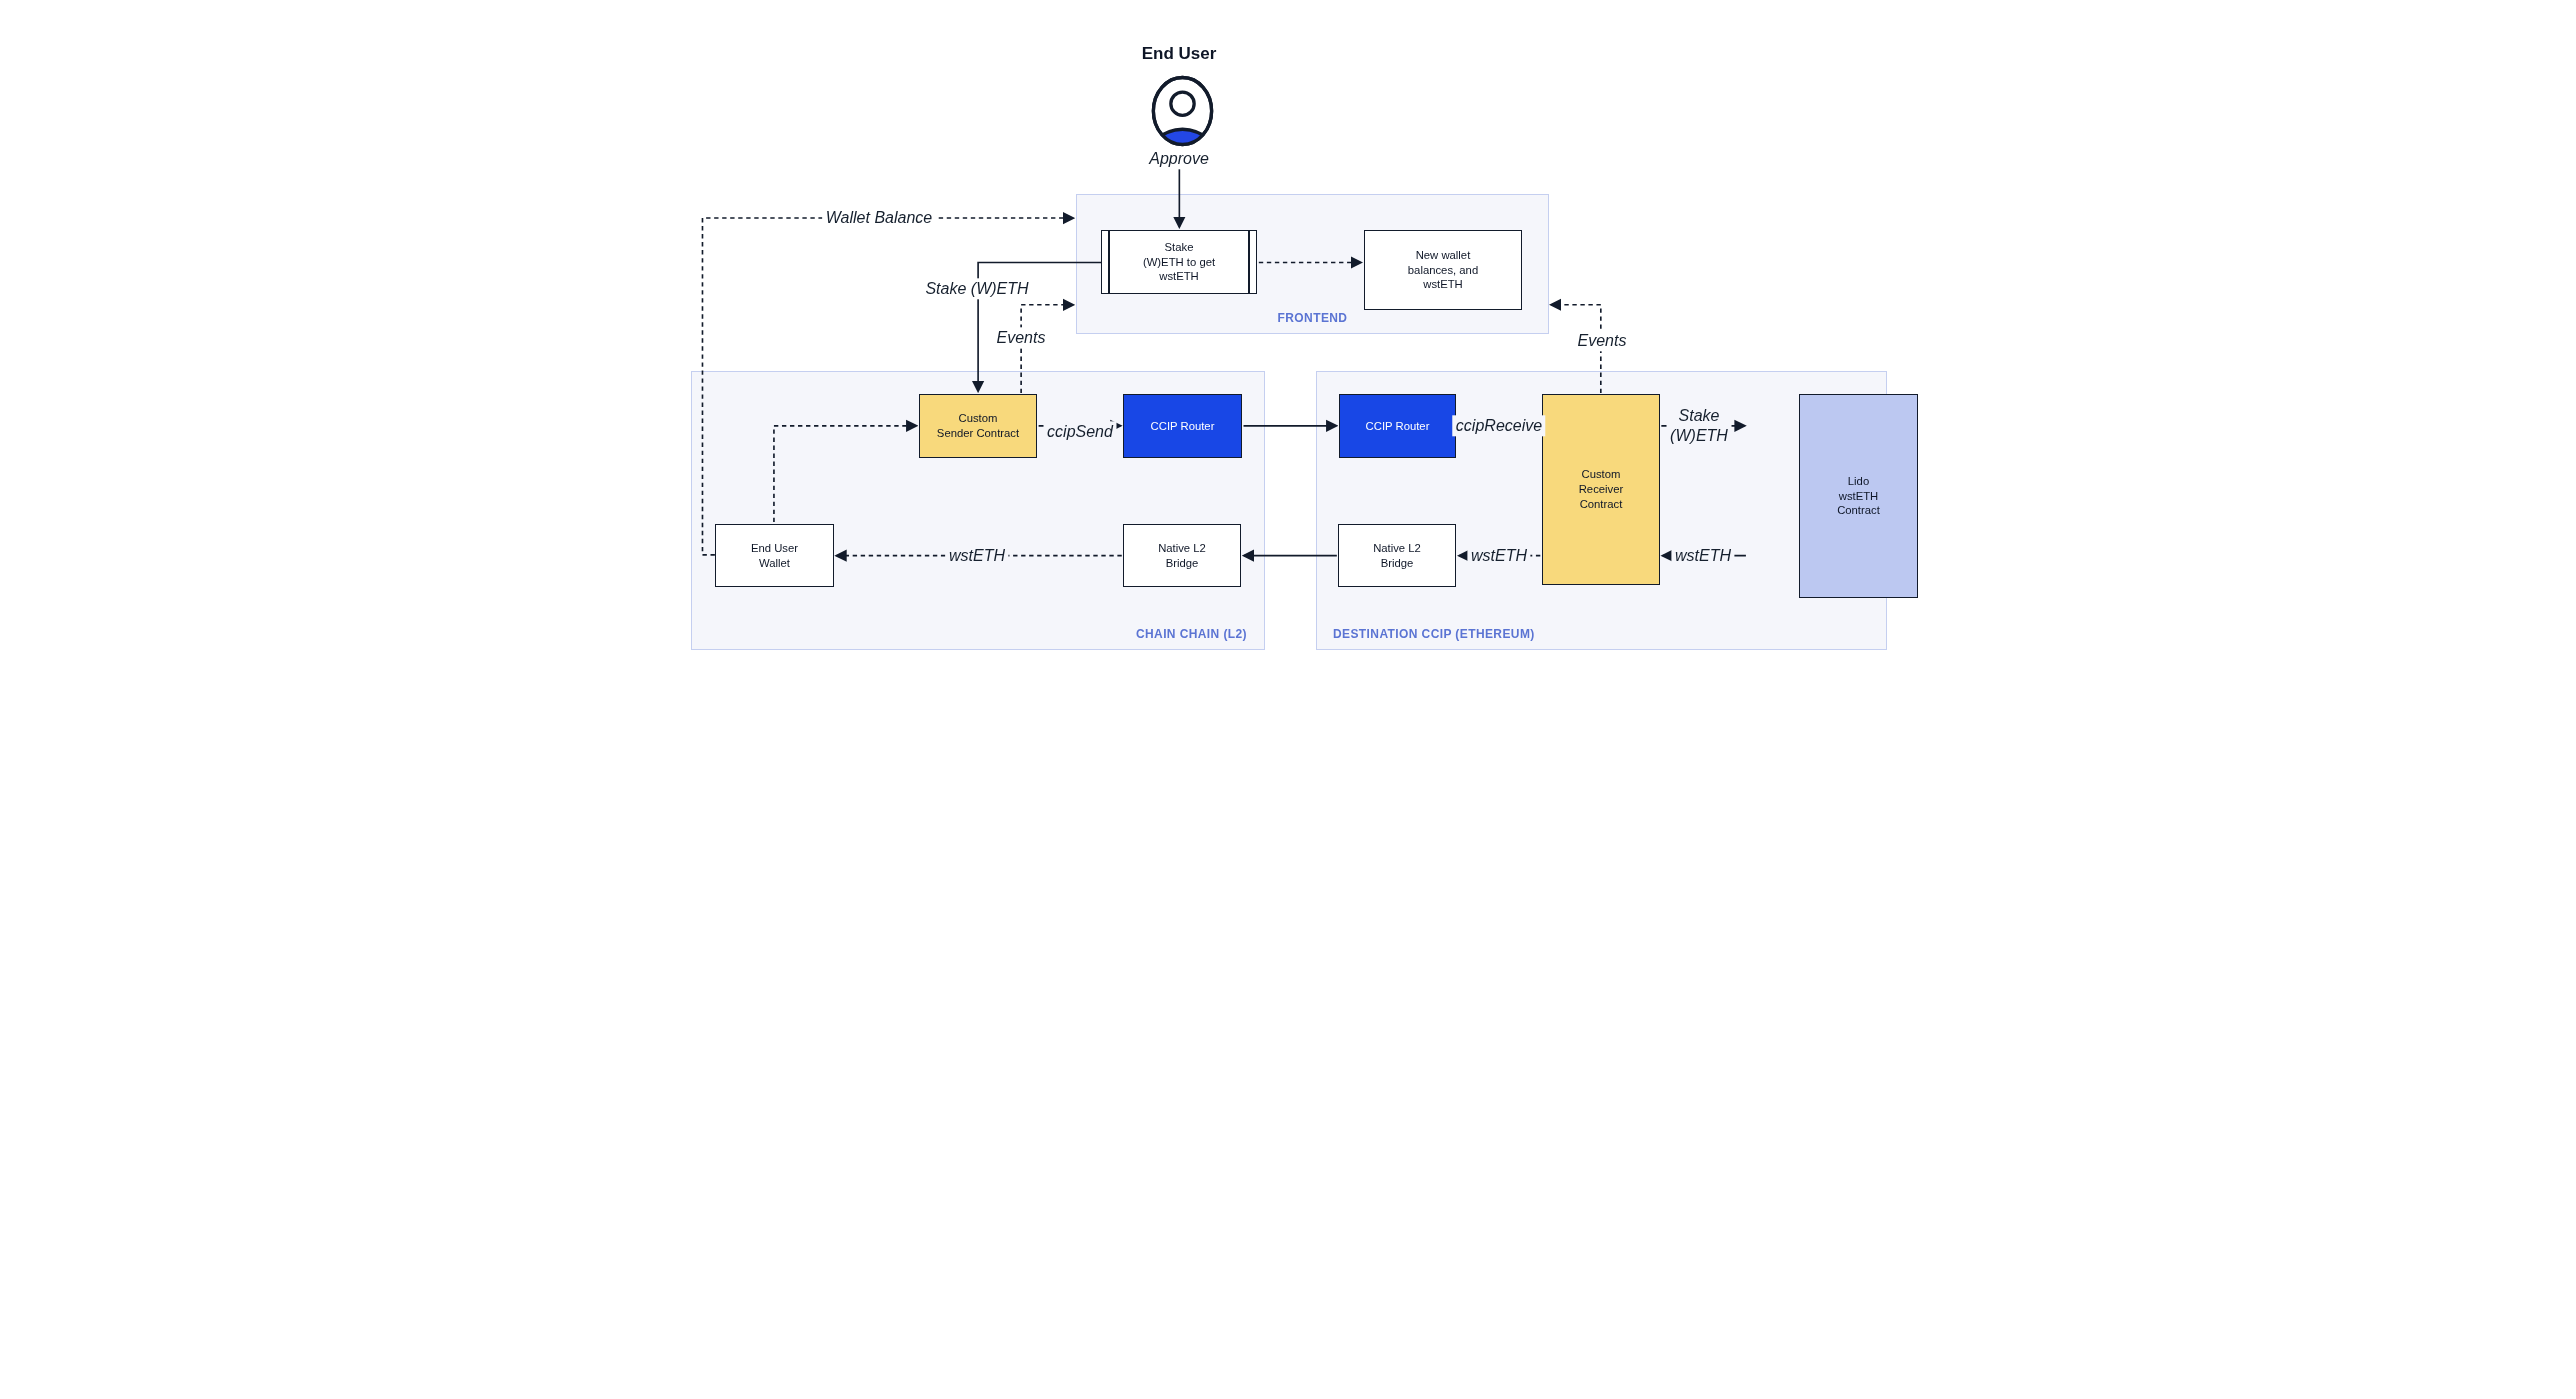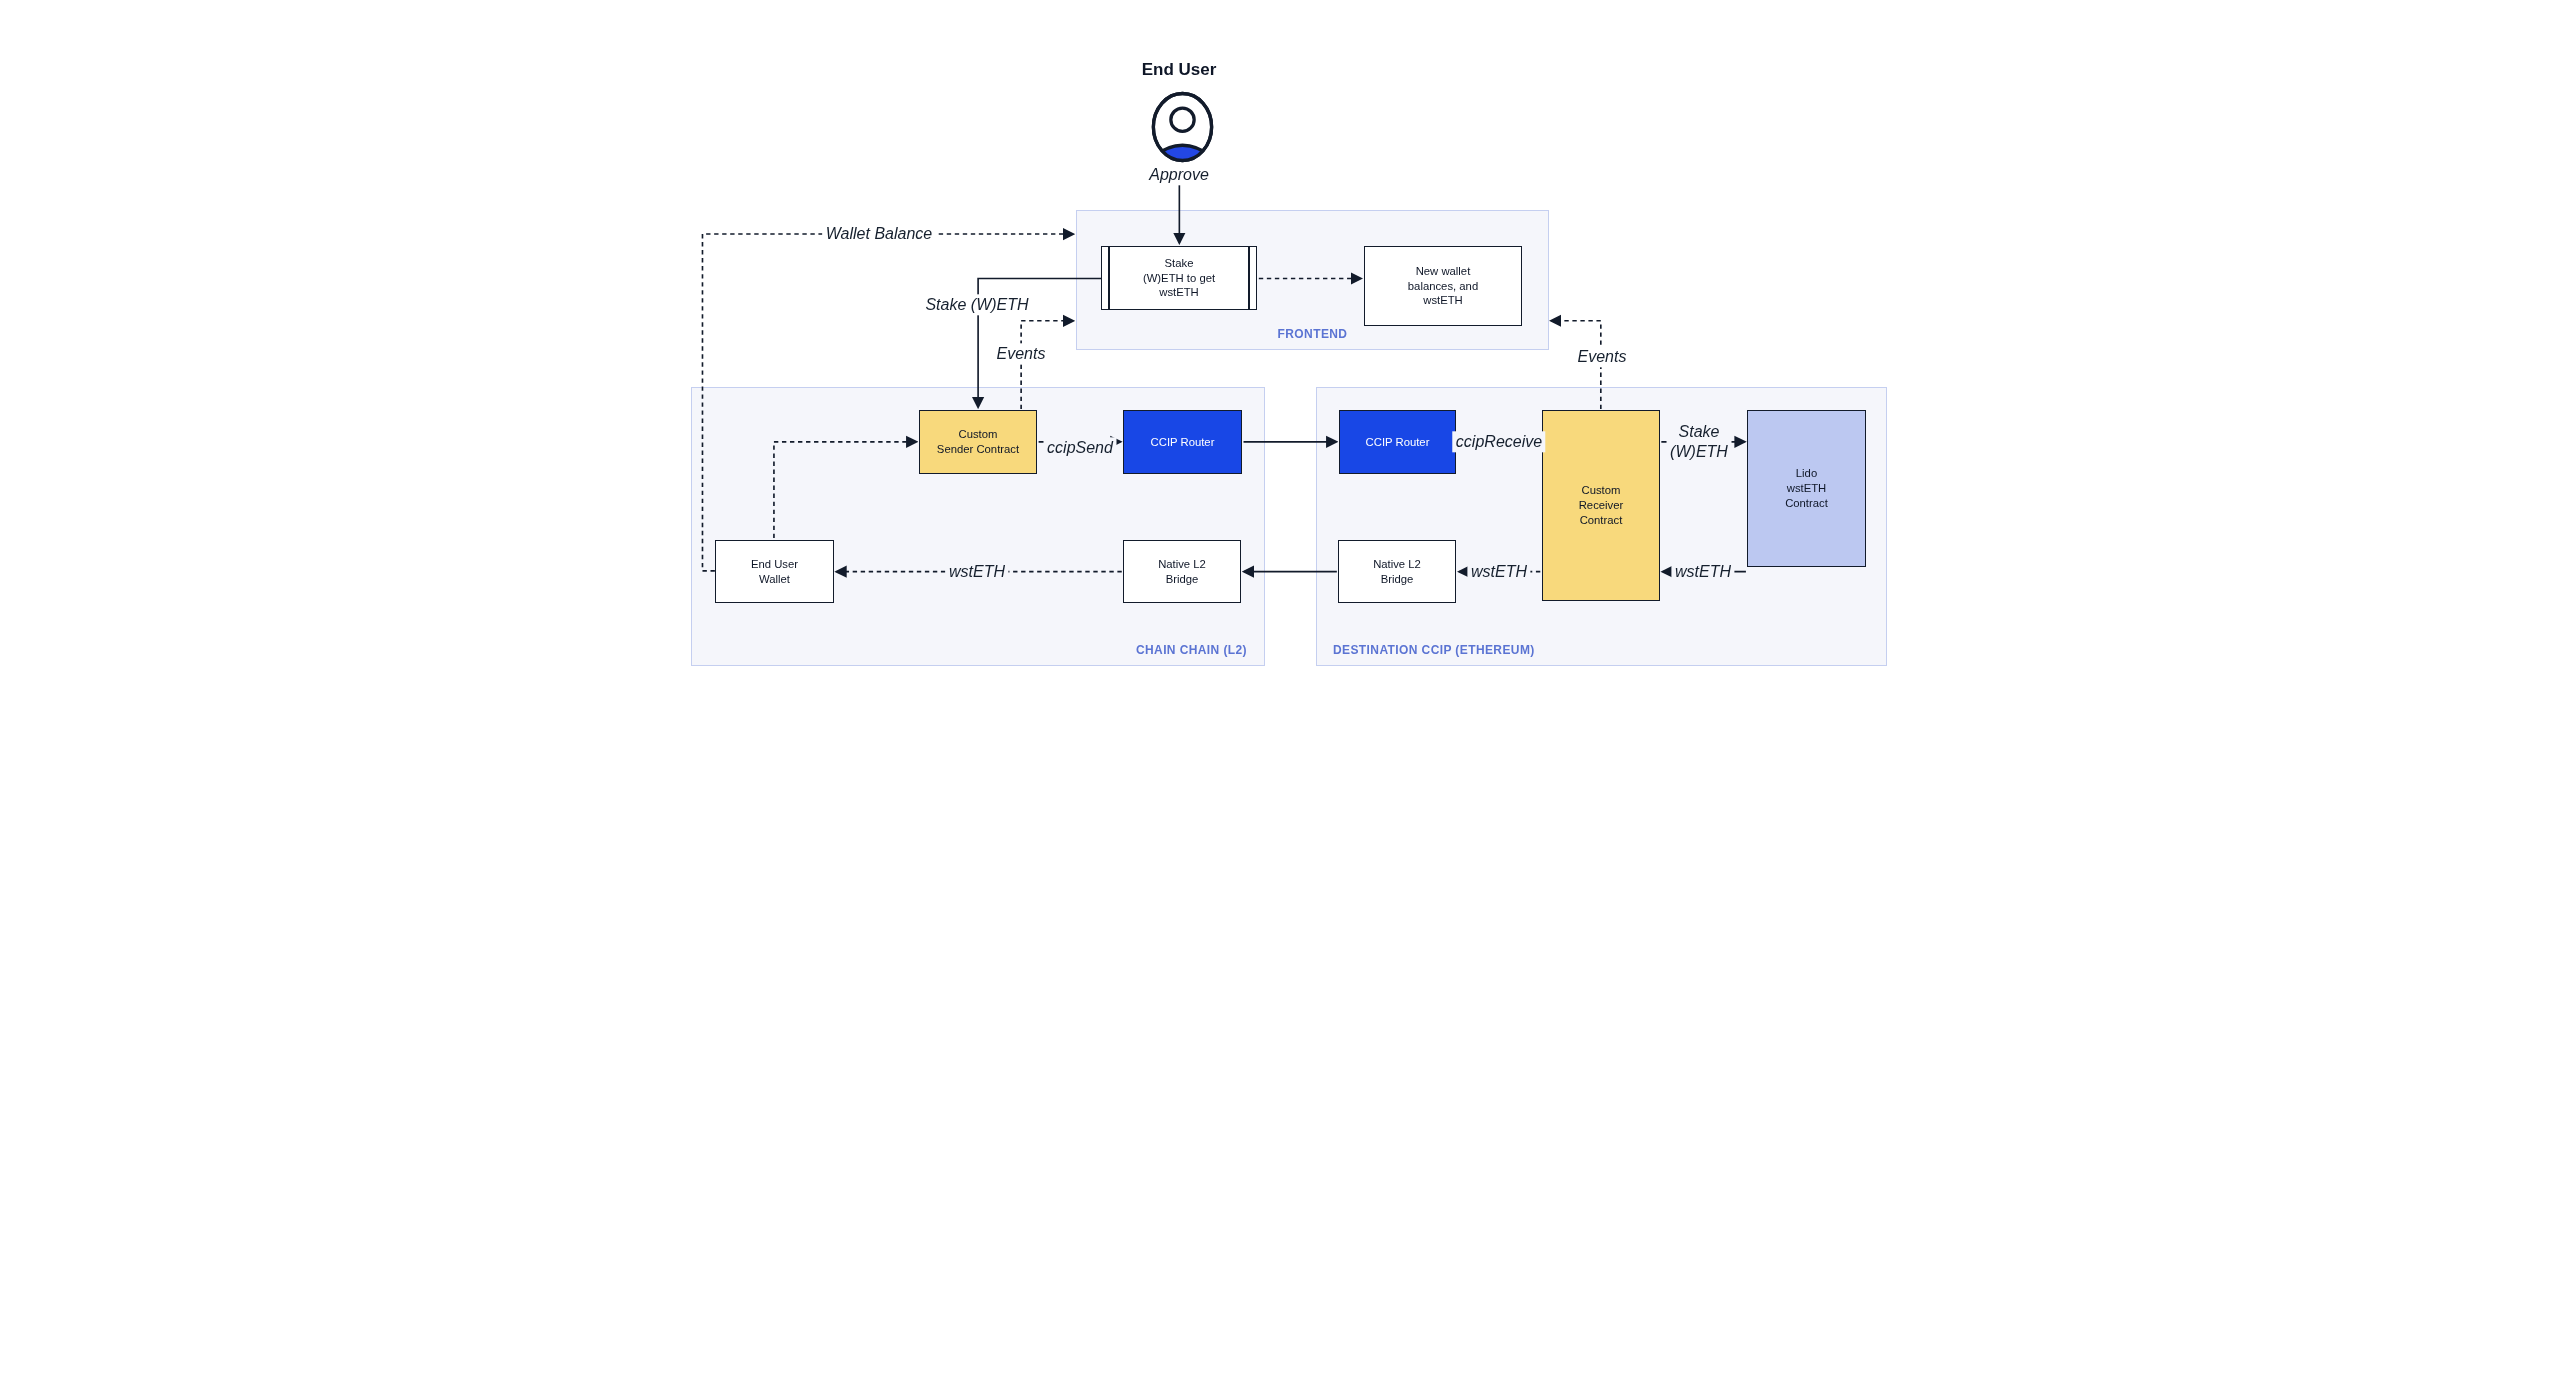--- a/index.html
+++ b/index.html
@@ -1,17 +1,17 @@
 <!DOCTYPE html>
 <html style="font-size:11.7px"><head>
 <meta charset="utf-8">
 <style>
   html,body{margin:0;padding:0;background:#ffffff;}
   body{font-family:"Liberation Sans", sans-serif;color:#0e1627;}
-  #canvas{position:relative;width:1288px;height:700px;margin:16px auto;background:#ffffff;overflow:hidden;}
+  #canvas{position:relative;width:1288px;height:700px;margin:0 auto;background:#ffffff;overflow:hidden;}
 
   .chain{position:absolute;background:#f5f6fb;border:1.5px solid #c5cff0;box-sizing:border-box;}
   .chain-label{position:absolute;font-size:12px;font-weight:bold;letter-spacing:0.4px;color:#5b74d3;}
 
   .node{position:absolute;border:1.8px solid #121b2b;background:#ffffff;box-sizing:border-box;
         display:flex;align-items:center;justify-content:center;text-align:center;
         font-size:11.3px;line-height:1.32;white-space:pre-line;color:#0e1627;}
   .node.yellow{background:#f8d97c;}
   .node.blue{background:#1847e6;color:#ffffff;}
   .node.purple{background:#bcc8f1;}
@@ -108,21 +108,21 @@
   <div class="node" style="left:71px;top:524px;width:119px;height:63px;">End User
 Wallet</div>
   <div class="node" style="left:479px;top:524px;width:118px;height:63px;">Native L2
 Bridge</div>
   <div class="chain-label" style="left:47px;top:627px;width:556px;text-align:right;">CHAIN CHAIN (L2)</div>
 
   <div class="node blue" style="left:695px;top:394px;width:117px;height:64px;">CCIP Router</div>
   <div class="node yellow" style="left:898px;top:394px;width:118px;height:191px;">Custom
 Receiver
 Contract</div>
-  <div class="node purple" style="left:1103px;top:394px;width:119px;height:157px;">Lido
+  <div class="node purple" style="left:1155px;top:394px;width:119px;height:204px;">Lido
 wstETH
 Contract</div>
   <div class="node" style="left:694px;top:524px;width:118px;height:63px;">Native L2
 Bridge</div>
   <div class="chain-label" style="left:689px;top:627px;text-align:left;">DESTINATION CCIP (ETHEREUM)</div>
 
   <div class="elabel bg-white" style="left:535px;top:159px;">Approve</div>
   <div class="elabel bg-white" style="left:235px;top:218px;">Wallet Balance</div>
   <div class="elabel bg-white" style="left:333px;top:289px;">Stake (W)ETH</div>
   <div class="elabel bg-white" style="left:377px;top:338px;">Events</div>

